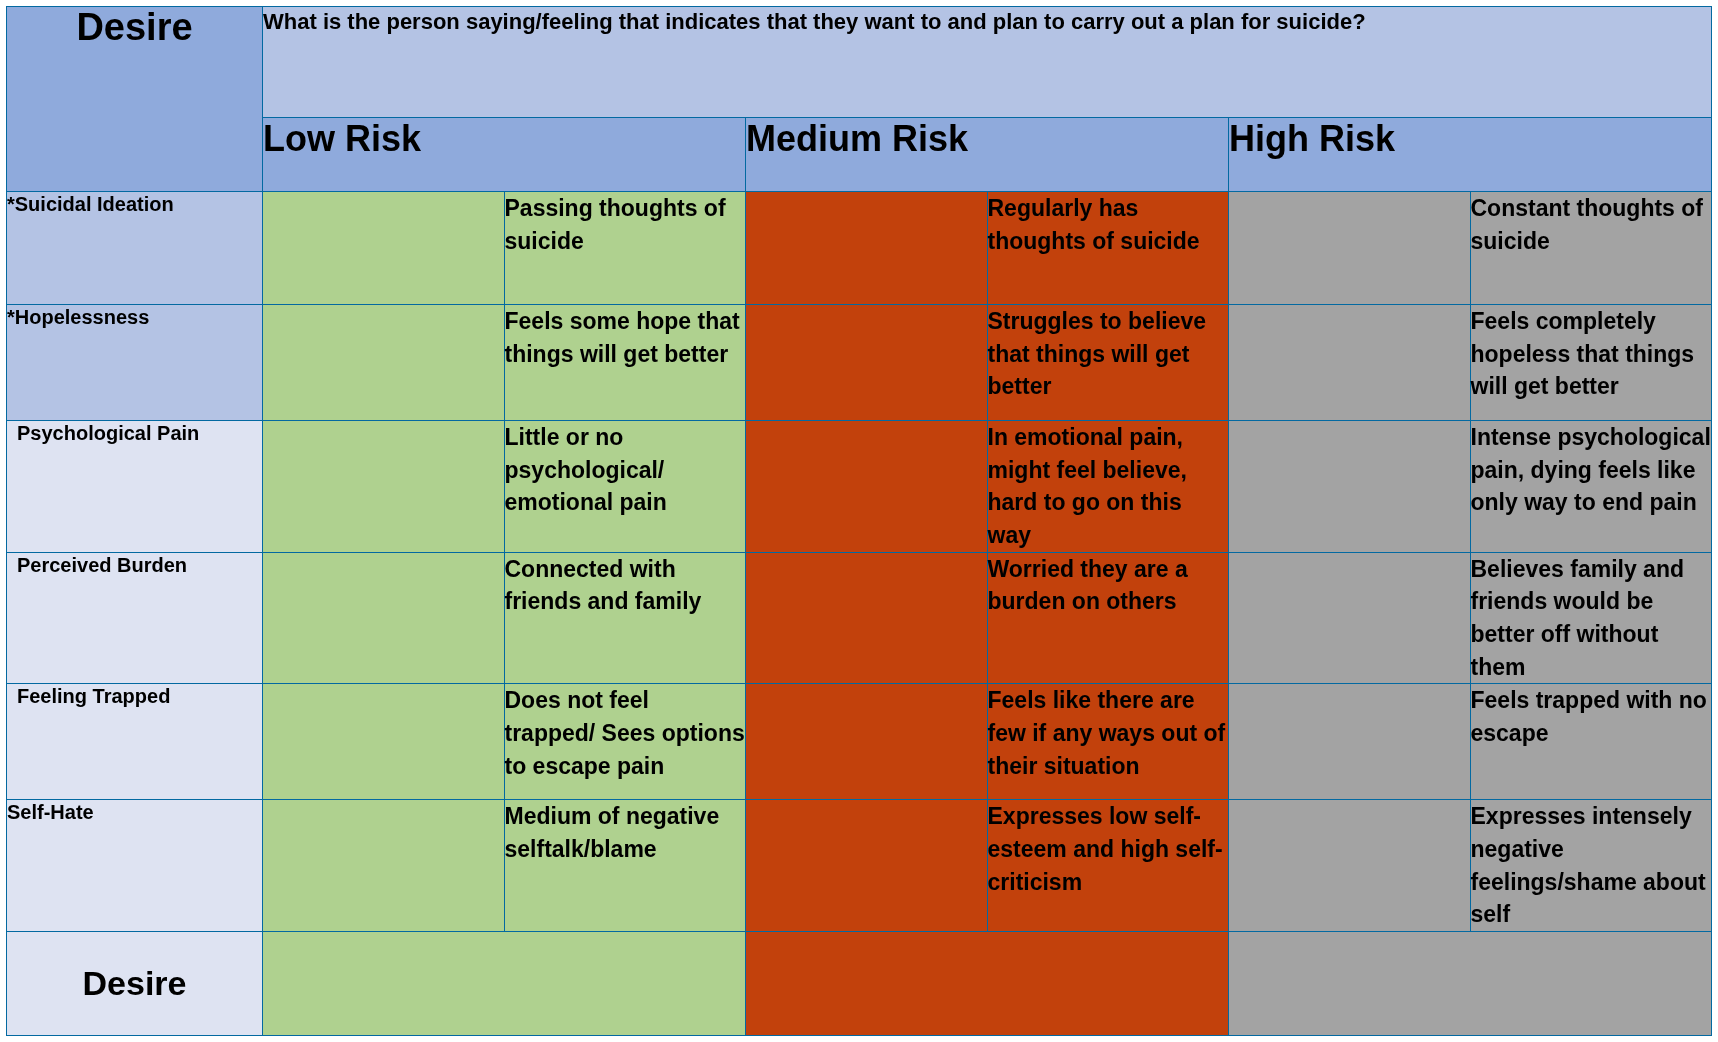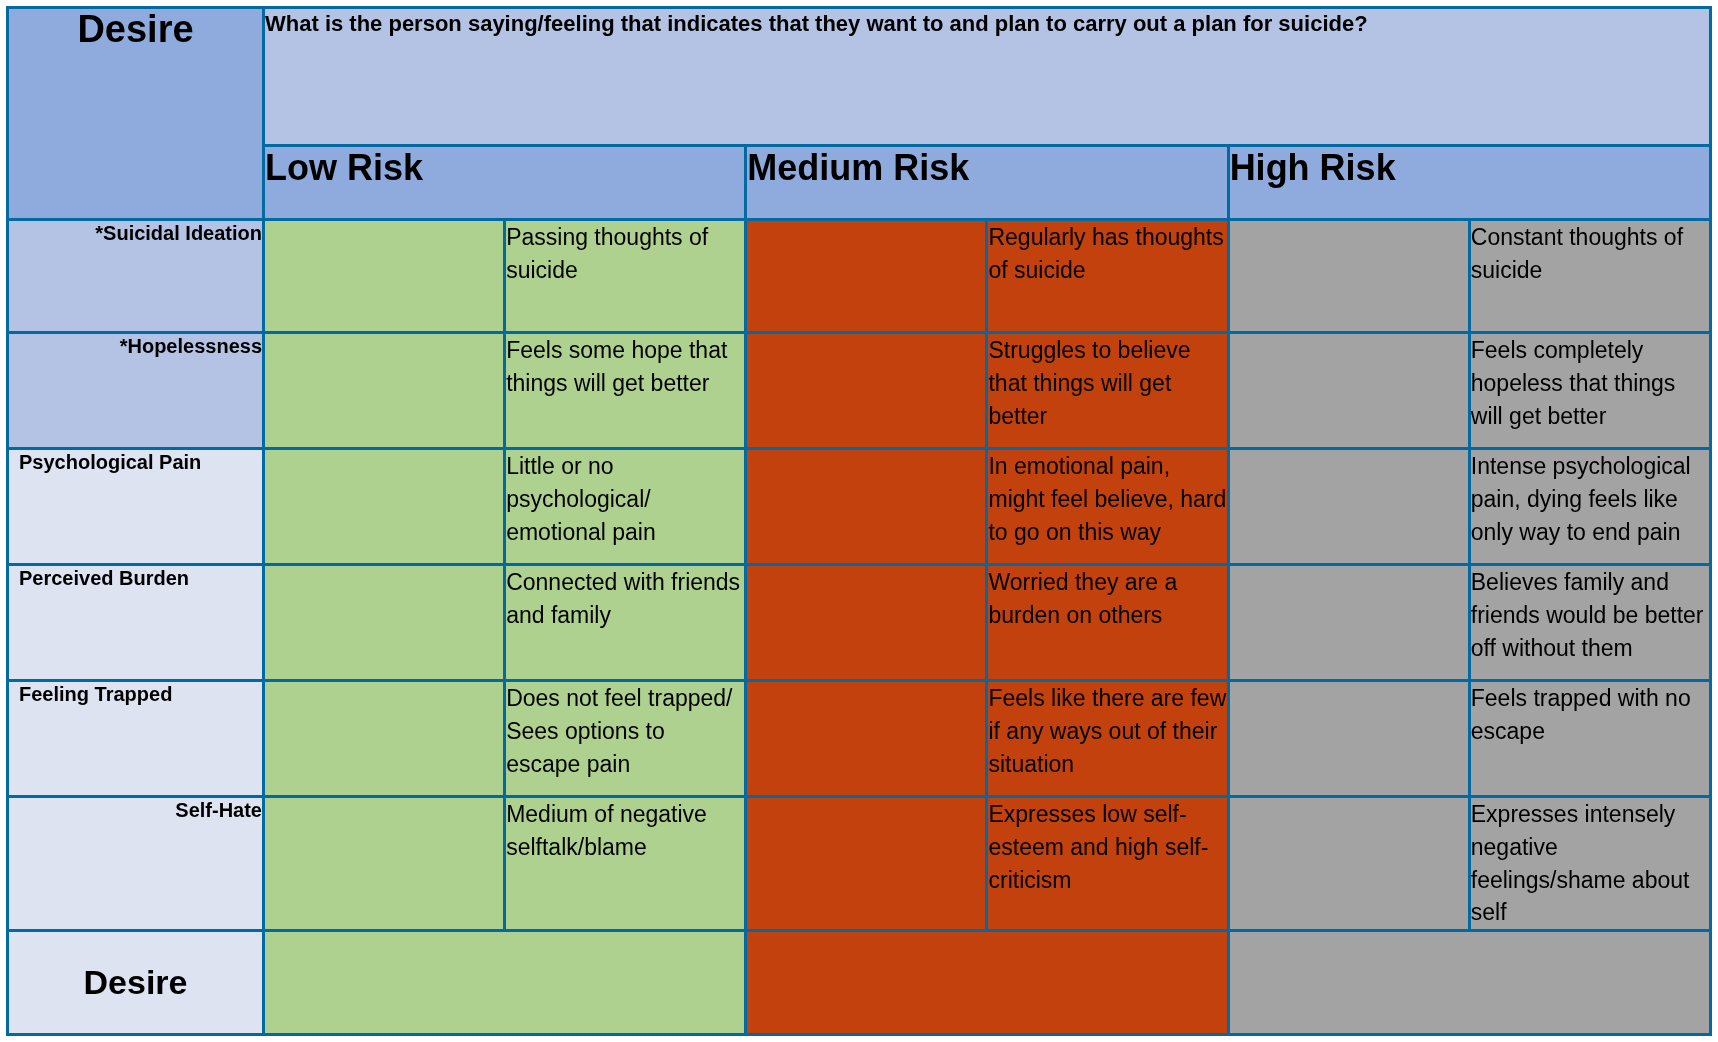--- a/index.html
+++ b/index.html
@@ -19,21 +19,21 @@
   table.grid {
     position: absolute;
     left: 6px;
     top: 6px;
     width: 1706px;
     height: 1030px;
     border-collapse: collapse;
     table-layout: fixed;
   }
   table.grid td {
-    border: 3px solid #0369a1;
+    border: 1px solid #0369a1;
     vertical-align: top;
     padding: 0;
   }
 
   
   .c-blue-dark  { background: #8FAADC; }
   .c-blue-med   { background: #B4C3E4; }
   .c-blue-light { background: #DEE3F2; margin-top: 36px; }
   .c-green      { background: #AFD18F; }
   .c-yellow     { background: #c2410c; }
@@ -61,41 +61,41 @@
     font-weight: bold;
     text-align: left;
     vertical-align: middle;
     color: #000;
   }
 
   
   .rowlabel {
     font-size: 20px;
     font-weight: bold;
-    text-align: right;
+    text-align: left;
     padding: 10px 6px 6px 6px;
     line-height: 1.28;
     color: #000;
   }
   .rowlabel.left-al { text-align: left; padding-left: 10px; }
   .rowlabel.big {
     font-size: 34px;
     font-weight: bold;
     text-align: center;
     vertical-align: middle;
     padding-top: 0;
   }
 
   
   .celltext {
     font-size: 23px;
     line-height: 1.42;
     padding: 8px 10px 8px 12px;
     color: #000;
-    font-weight: normal;
+    font-weight: bold;
     margin-left: 20px;
   }
   .pad-col { padding: 0; }
 </style>
 </head>
 <body>
 
 <div id="sheet">
   <table class="grid">
 

